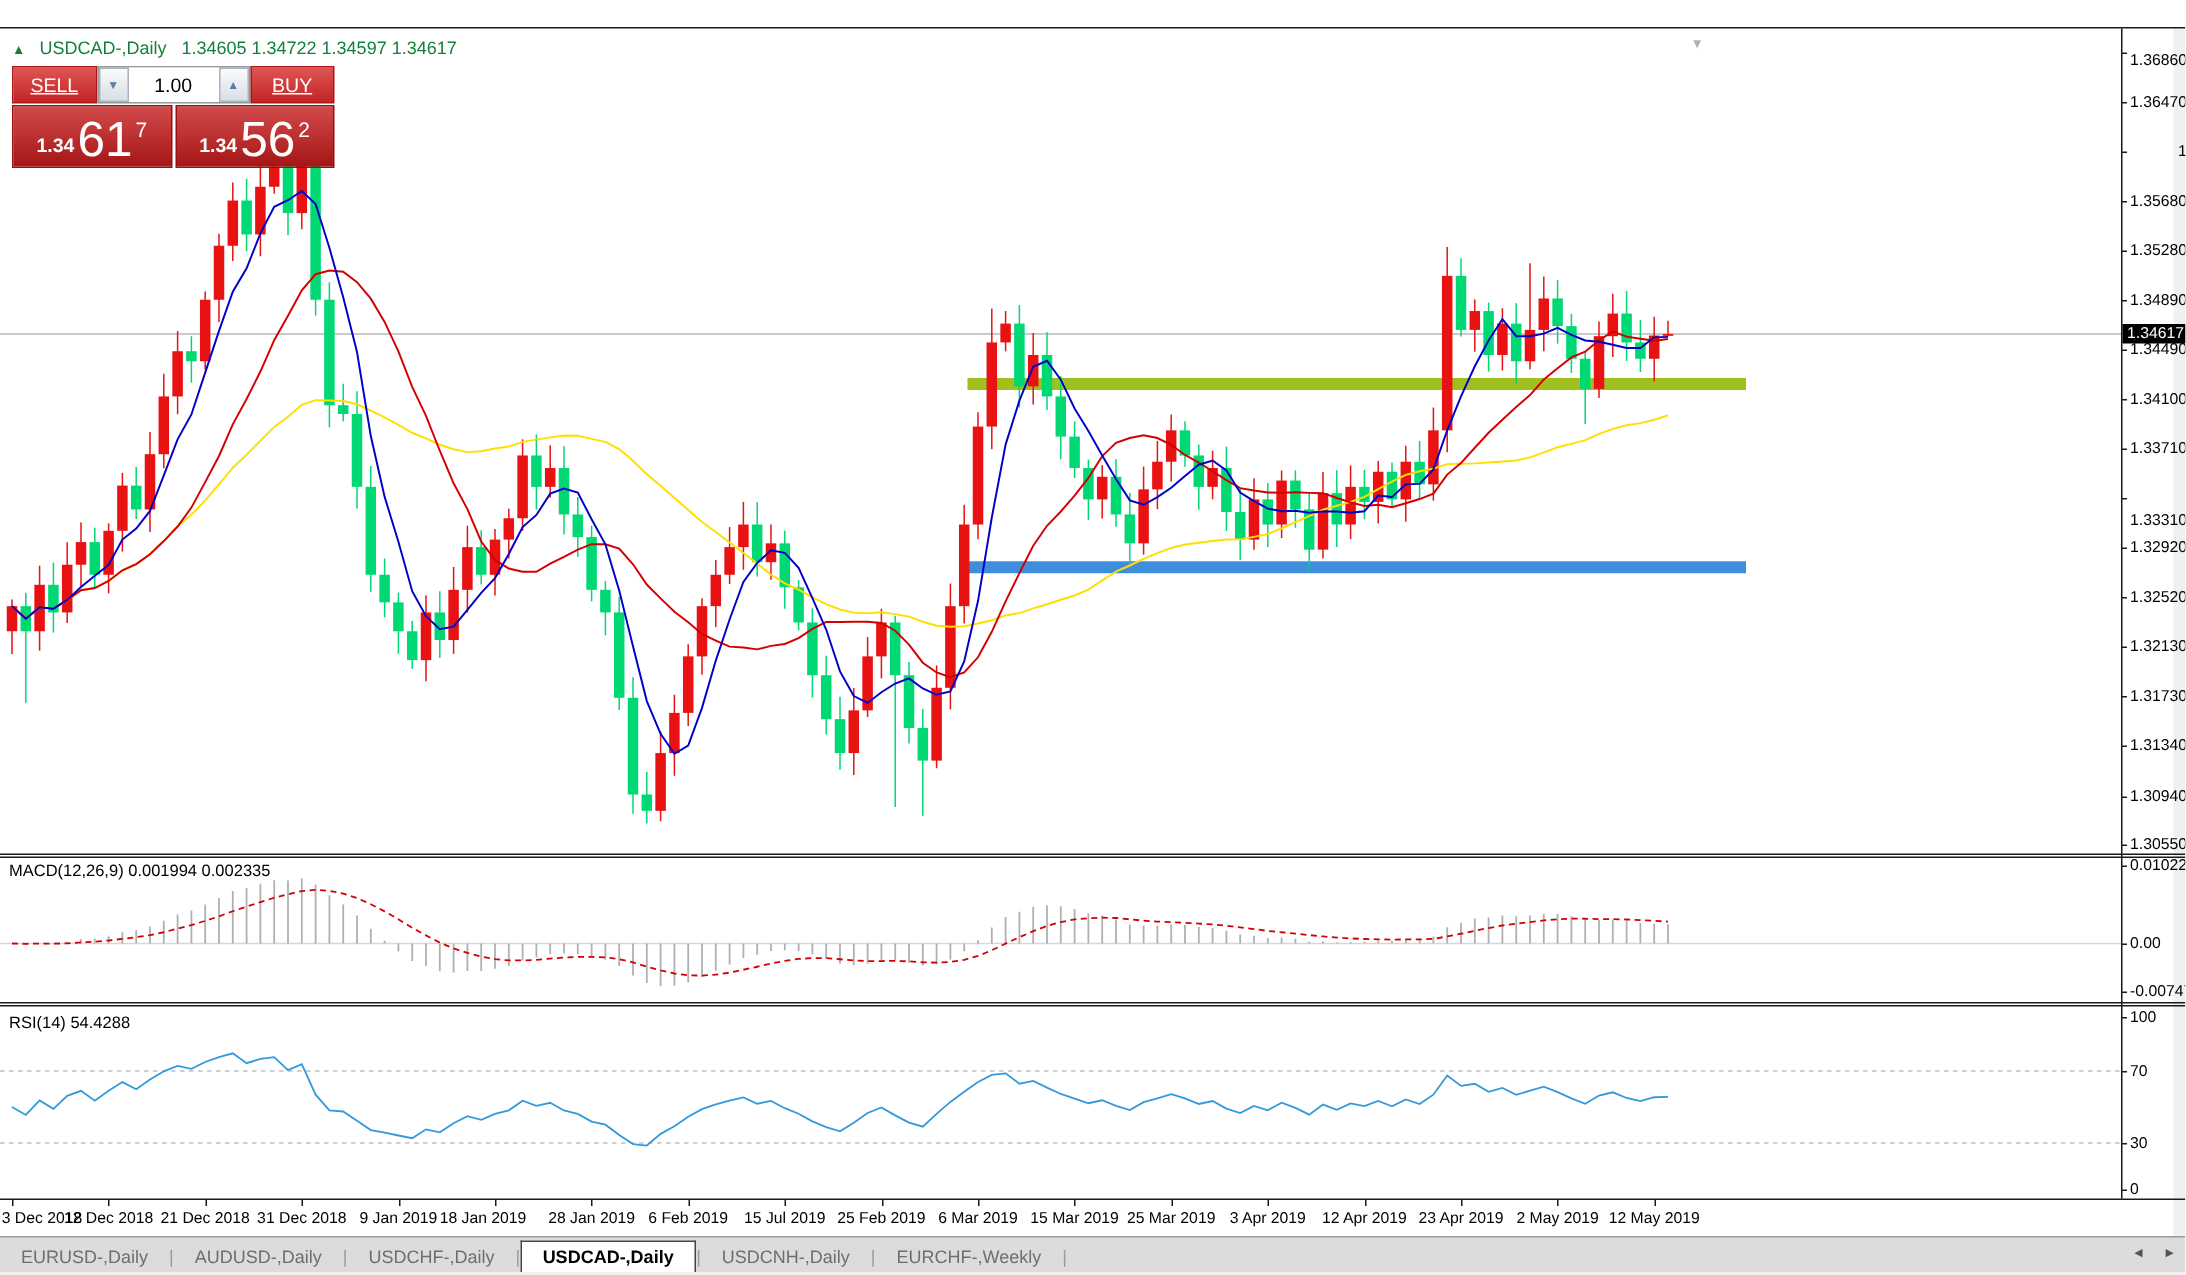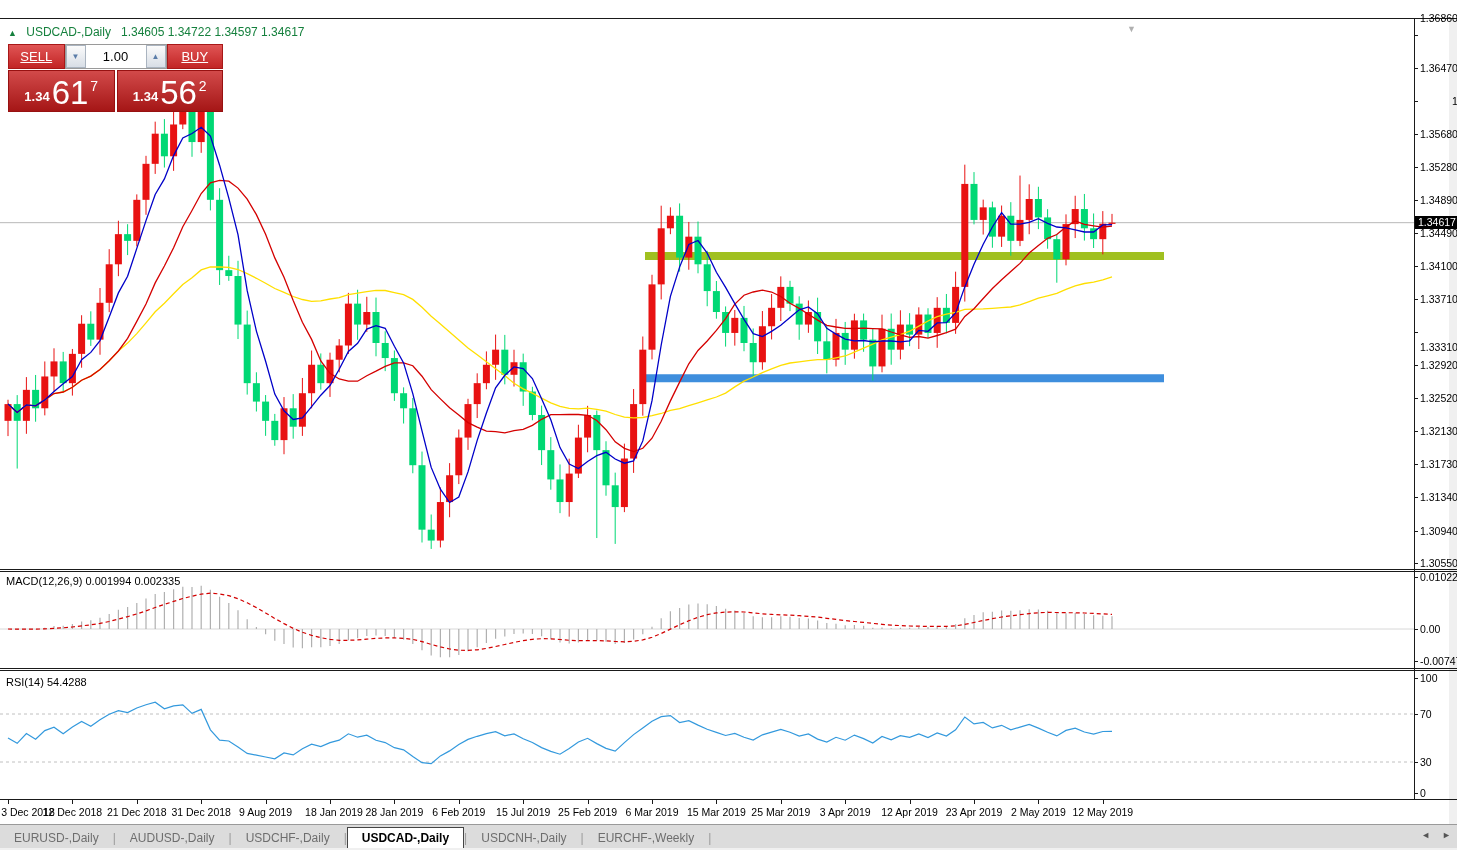--- a/index.html
+++ b/index.html
@@ -475,21 +475,21 @@
       </div>
     </div>
   </div>
 
   <div class="ind-label" style="top:575px">MACD(12,26,9) 0.001994 0.002335</div>
   <div class="ind-label" style="top:676px">RSI(14) 54.4288</div>
 
   <div id="price-tag" style="top: 216.184px;">1.34617</div>
 
   <div id="labels-layer">
-      <div class="axlab" style="top: 12px;">1.36860</div>
+      <div class="axlab" style="top: 34px;">1.36860</div>
       <div class="axtick" style="top: 34.9062px;"></div>
       <div class="axlab" style="top: 61.5559px;">1.36470</div>
       <div class="axtick" style="top: 67.5559px;"></div>
       <div class="axlab" style="top: 95.0427px; margin-left: 32px;">1.36070</div>
       <div class="axtick" style="top: 101.043px;"></div>
       <div class="axlab" style="top: 127.692px;">1.35680</div>
       <div class="axtick" style="top: 133.692px;"></div>
       <div class="axlab" style="top: 161.179px;">1.35280</div>
       <div class="axtick" style="top: 167.179px;"></div>
       <div class="axlab" style="top: 193.829px;">1.34890</div>
@@ -532,23 +532,23 @@
       <div class="axtick" style="top: 793px;"></div>
       <div class="datetick" style="left: 8px;"></div>
       <div class="datelab" style="left: 28px;">3 Dec 2018</div>
       <div class="datetick" style="left: 72.4px;"></div>
       <div class="datelab" style="left: 72.4px;">12 Dec 2018</div>
       <div class="datetick" style="left: 136.8px;"></div>
       <div class="datelab" style="left: 136.8px;">21 Dec 2018</div>
       <div class="datetick" style="left: 201.2px;"></div>
       <div class="datelab" style="left: 201.2px;">31 Dec 2018</div>
       <div class="datetick" style="left: 265.6px;"></div>
-      <div class="datelab" style="left: 265.6px;">9 Aug 2019</div>
+      <div class="datelab" style="left: 265.6px;">9 Jan 2019</div>
       <div class="datetick" style="left: 330px;"></div>
-      <div class="datelab" style="left: 334px;">18 Jan 2019</div>
+      <div class="datelab" style="left: 322px;">18 Jan 2019</div>
       <div class="datetick" style="left: 394.4px;"></div>
       <div class="datelab" style="left: 394.4px;">28 Jan 2019</div>
       <div class="datetick" style="left: 458.8px;"></div>
       <div class="datelab" style="left: 458.8px;">6 Feb 2019</div>
       <div class="datetick" style="left: 523.2px;"></div>
       <div class="datelab" style="left: 523.2px;">15 Jul 2019</div>
       <div class="datetick" style="left: 587.6px;"></div>
       <div class="datelab" style="left: 587.6px;">25 Feb 2019</div>
       <div class="datetick" style="left: 652px;"></div>
       <div class="datelab" style="left: 652px;">6 Mar 2019</div>

